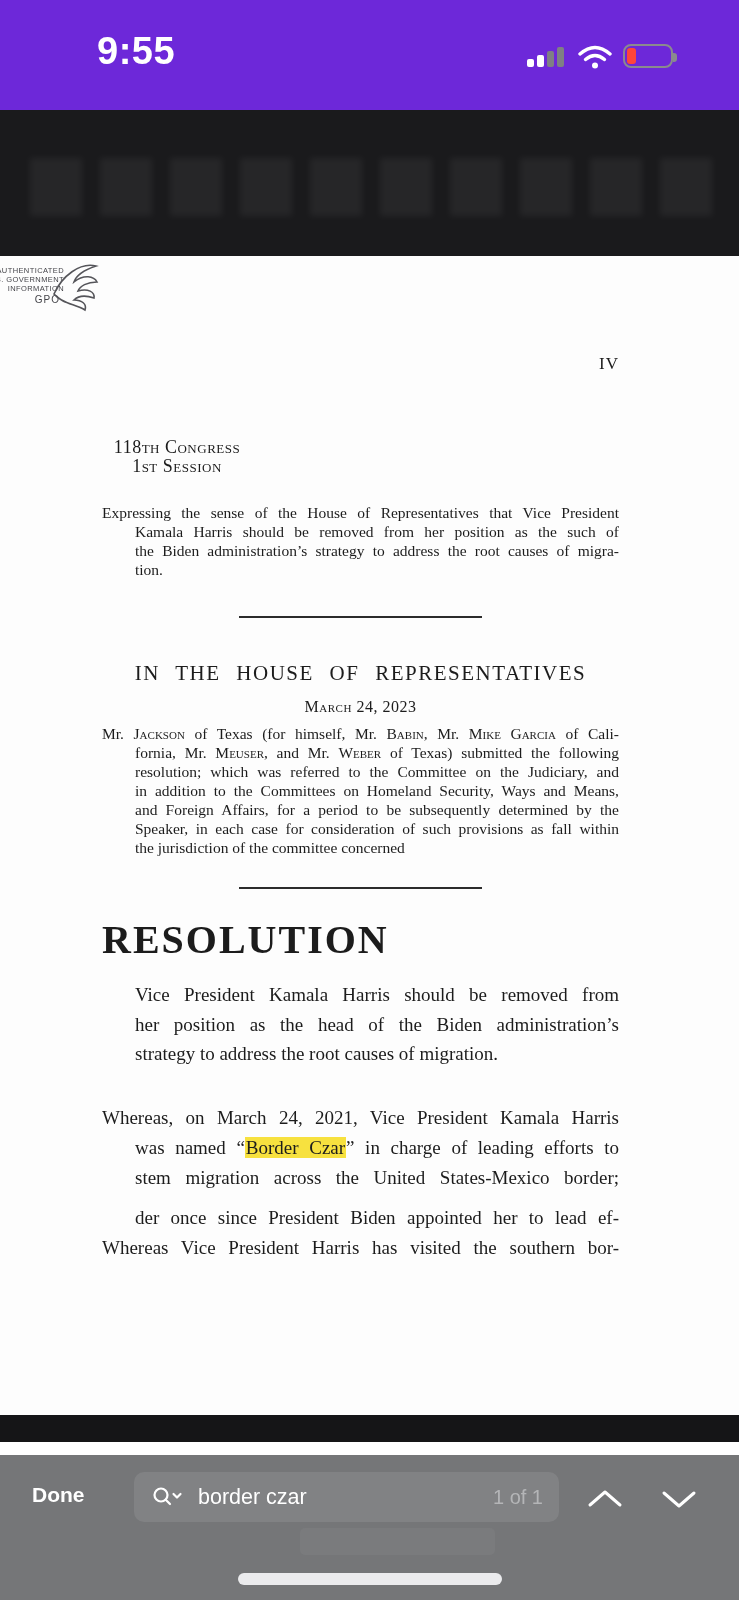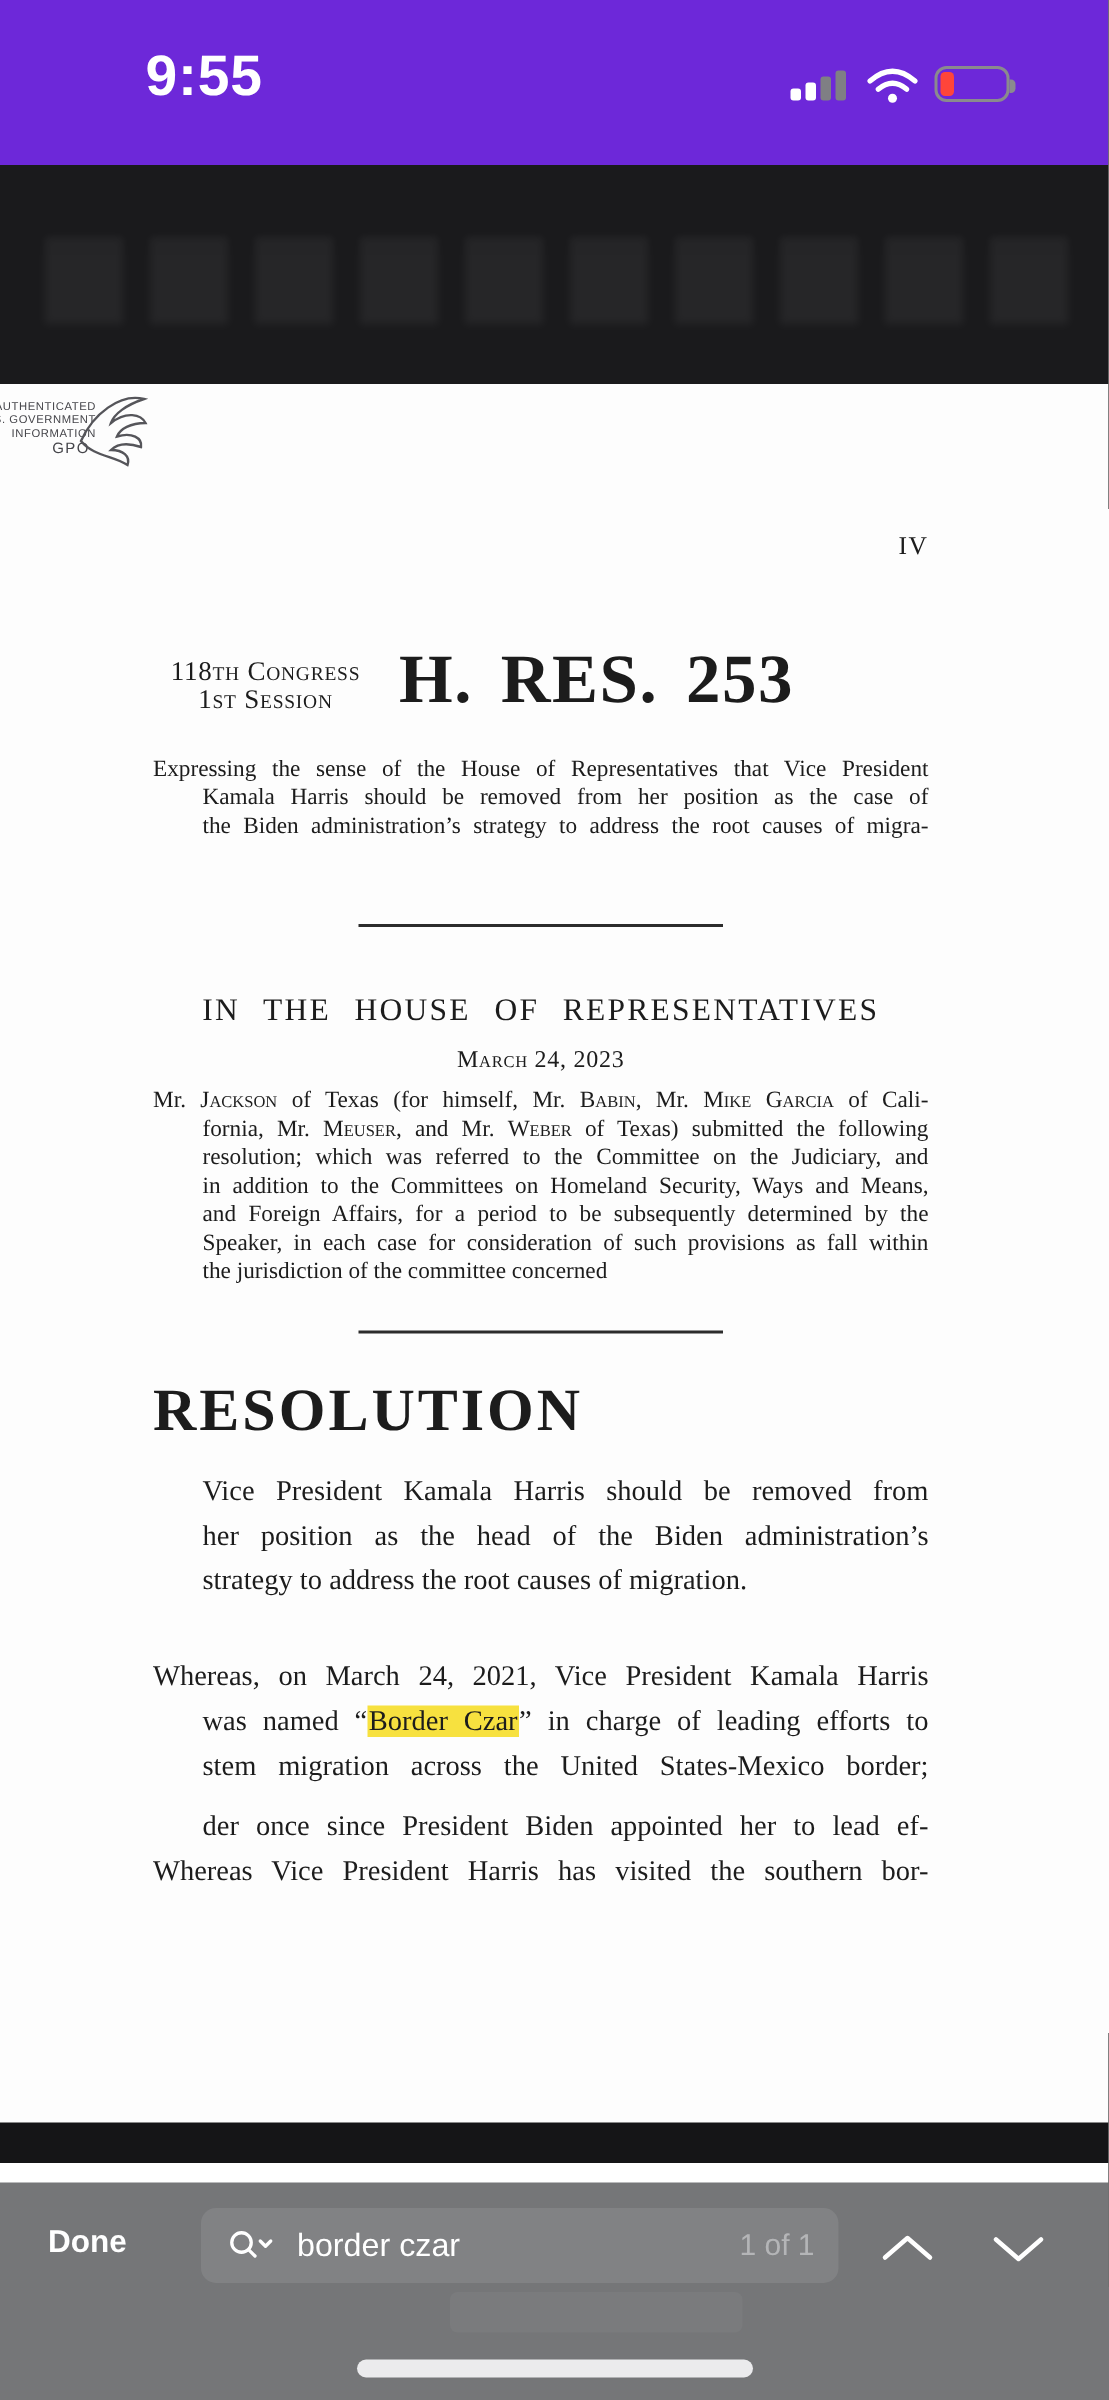--- a/index.html
+++ b/index.html
@@ -130,26 +130,26 @@
         <path d="M2 34 C10 16 28 2 44 6 C32 10 24 16 22 22 C32 14 42 16 45 22 C35 22 28 26 26 31 C36 28 43 32 42 38 C33 35 26 36 22 40 C30 40 35 44 33 50 C24 44 10 44 2 34 Z" fill="none" stroke="#55555a" stroke-width="1.6"></path>
       </svg>
     </div>
 
     <div class="iv">IV</div>
 
     <div class="congress">
       <div>118th Congress</div>
       <div>1st Session</div>
     </div>
-    <div class="bill-no">H. RES. 253</div>
 
     <div class="para small" style="top:247px;">
         <div class="dline jl"><span>Expressing the sense of the House of Representatives that Vice President</span></div>
-        <div class="dline jl ind"><span>Kamala Harris should be removed from her position as the case of</span></div>
+        <div class="dline jl ind"><span>Kamala Harris should be removed from her position as the such of</span></div>
         <div class="dline jl ind"><span>the Biden administration’s strategy to address the root causes of migra-</span></div>
+        <div class="dline ind"><span>tion.</span></div>
       </div>
 
     <div class="rule" style="top:360px;">
         <i></i>
       </div>
 
     <div class="chamber">IN THE HOUSE OF REPRESENTATIVES</div>
     <div class="intro-date">March 24, 2023</div>
 
     <div class="para small" style="top:468px;line-height:19px;">

